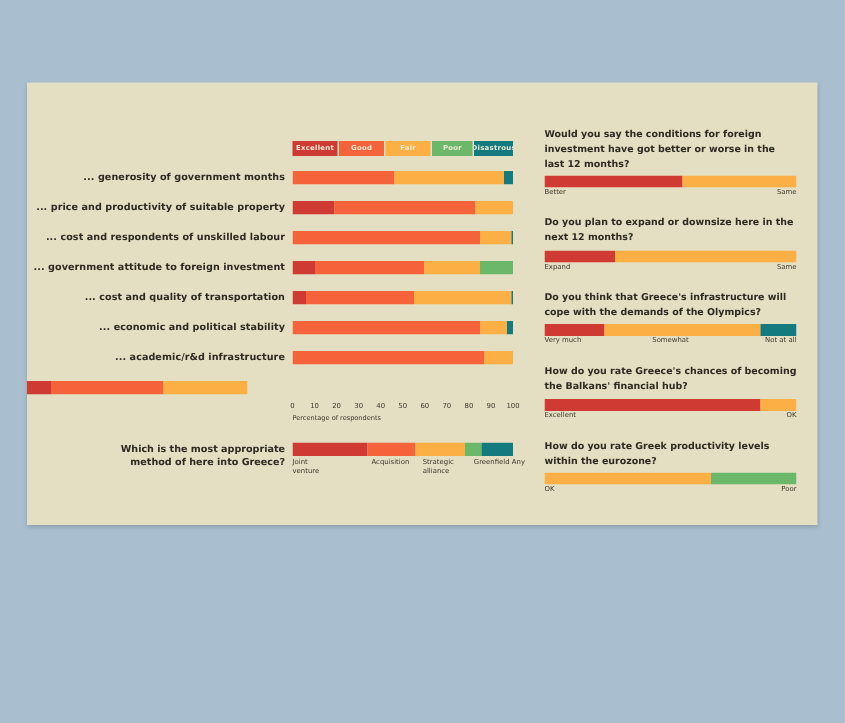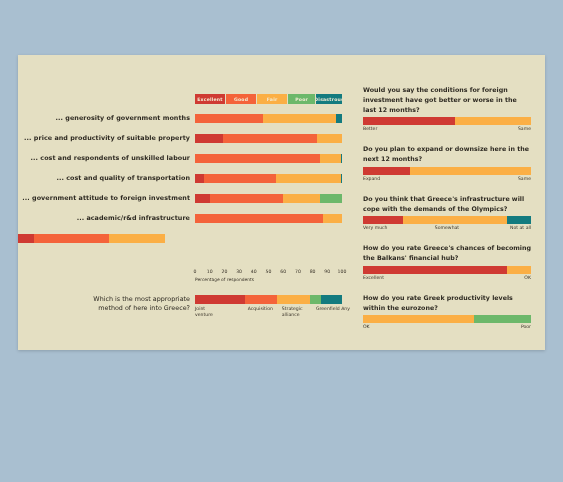--- a/index.html
+++ b/index.html
@@ -139,21 +139,21 @@
     top: 238px;
     width: 285px;
   }
   .entry-q {
     position: absolute;
     left: 0;
     top: 2px;
     width: 112px;
     text-align: right;
     font-size: 6.4px;
-    font-weight: normal;
+    font-weight: bold;
     color: #2e2a22;
     line-height: 1.45;
     font-family: "DejaVu Sans", sans-serif;
   }
   .entry-bar {
     position: absolute;
     left: 117px;
     top: 2px;
     width: 147px;
     height: 9px;
@@ -263,35 +263,43 @@
           </div>
           <div class="row">
             <div class="row-label">... cost and respondents of unskilled labour</div>
             <div class="row-bar">
               <div class="seg" style="width: 85%; background: rgb(244, 99, 58);"></div>
               <div class="seg" style="width: 14%; background: rgb(251, 175, 69);"></div>
               <div class="seg" style="width: 1%; background: rgb(19, 123, 127);"></div>
             </div>
           </div>
           <div class="row">
+            <div class="row-label">... government attitude to foreign investment</div>
+            <div class="row-bar">
+              <div class="seg" style="width: 10%; background: rgb(207, 58, 50);"></div>
+              <div class="seg" style="width: 50%; background: rgb(244, 99, 58);"></div>
+              <div class="seg" style="width: 25%; background: rgb(251, 175, 69);"></div>
+              <div class="seg" style="width: 15%; background: rgb(108, 184, 106);"></div>
+            </div>
+          </div>
+          <div class="row">
             <div class="row-label">... cost and quality of transportation</div>
             <div class="row-bar">
               <div class="seg" style="width: 6%; background: rgb(207, 58, 50);"></div>
               <div class="seg" style="width: 49%; background: rgb(244, 99, 58);"></div>
               <div class="seg" style="width: 44%; background: rgb(251, 175, 69);"></div>
               <div class="seg" style="width: 1%; background: rgb(19, 123, 127);"></div>
             </div>
           </div>
           <div class="row">
-            <div class="row-label">... government attitude to foreign investment</div>
-            <div class="row-bar">
-              <div class="seg" style="width: 10%; background: rgb(207, 58, 50);"></div>
-              <div class="seg" style="width: 50%; background: rgb(244, 99, 58);"></div>
-              <div class="seg" style="width: 25%; background: rgb(251, 175, 69);"></div>
-              <div class="seg" style="width: 15%; background: rgb(108, 184, 106);"></div>
+            <div class="row-label">... economic and political stability</div>
+            <div class="row-bar">
+              <div class="seg" style="width: 85%; background: rgb(244, 99, 58);"></div>
+              <div class="seg" style="width: 12%; background: rgb(251, 175, 69);"></div>
+              <div class="seg" style="width: 3%; background: rgb(19, 123, 127);"></div>
             </div>
           </div>
           <div class="row">
             <div class="row-label">... academic/r&amp;d infrastructure</div>
             <div class="row-bar">
               <div class="seg" style="width: 87%; background: rgb(244, 99, 58);"></div>
               <div class="seg" style="width: 13%; background: rgb(251, 175, 69);"></div>
             </div>
           </div>
           <div class="row">

